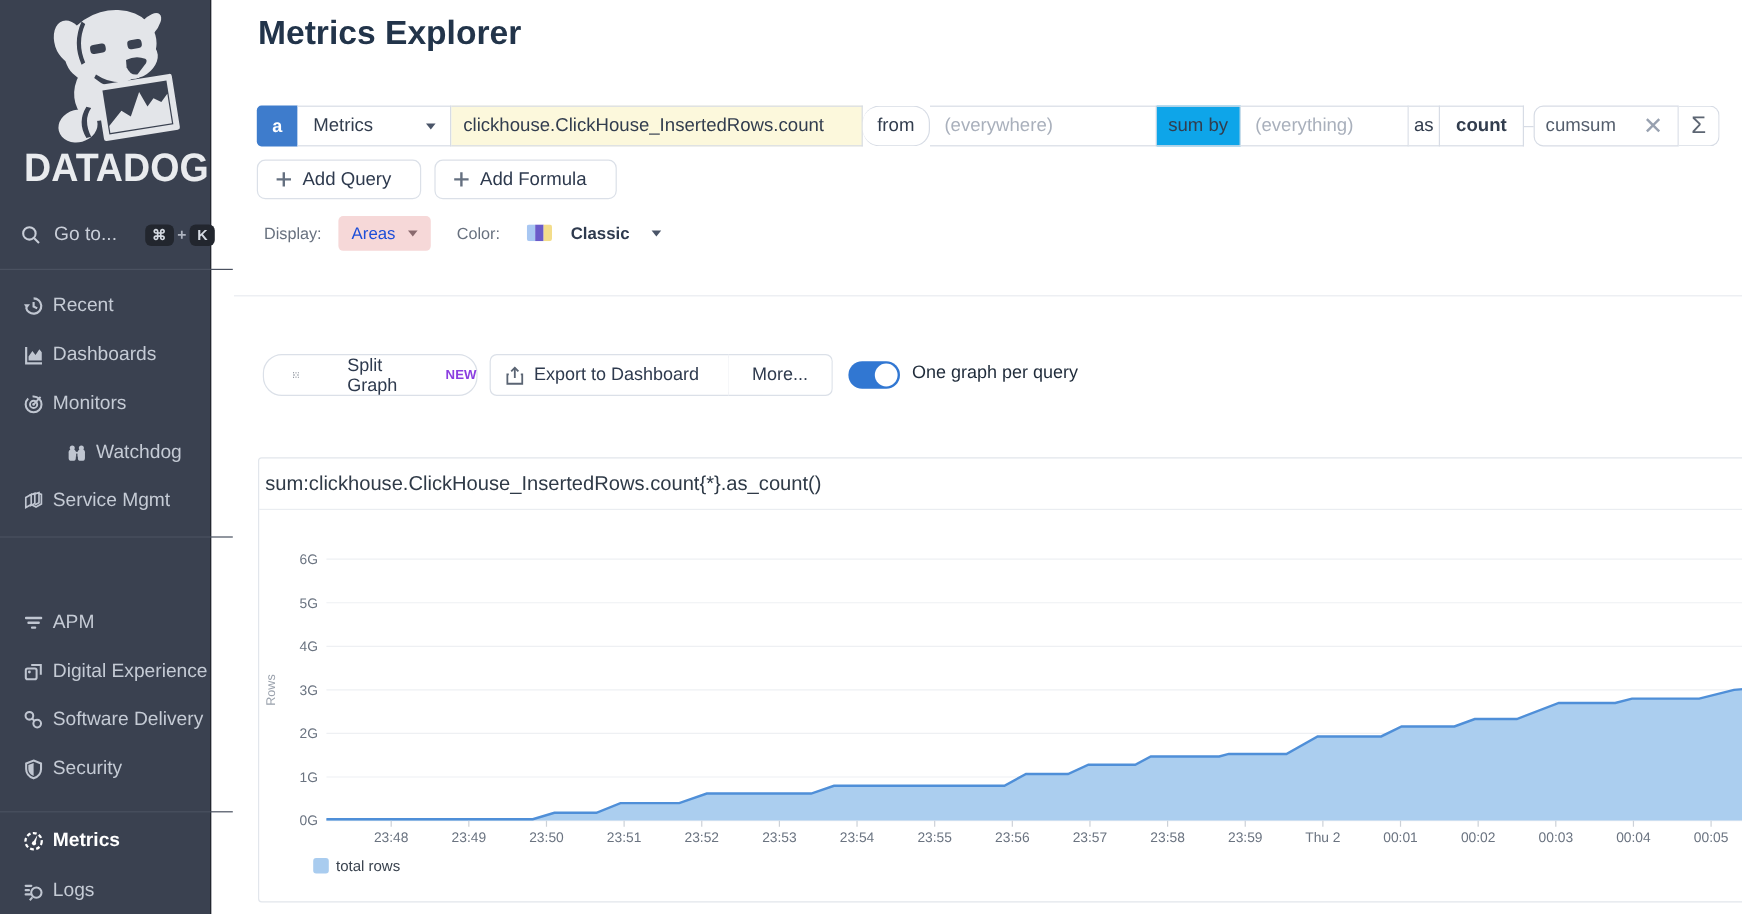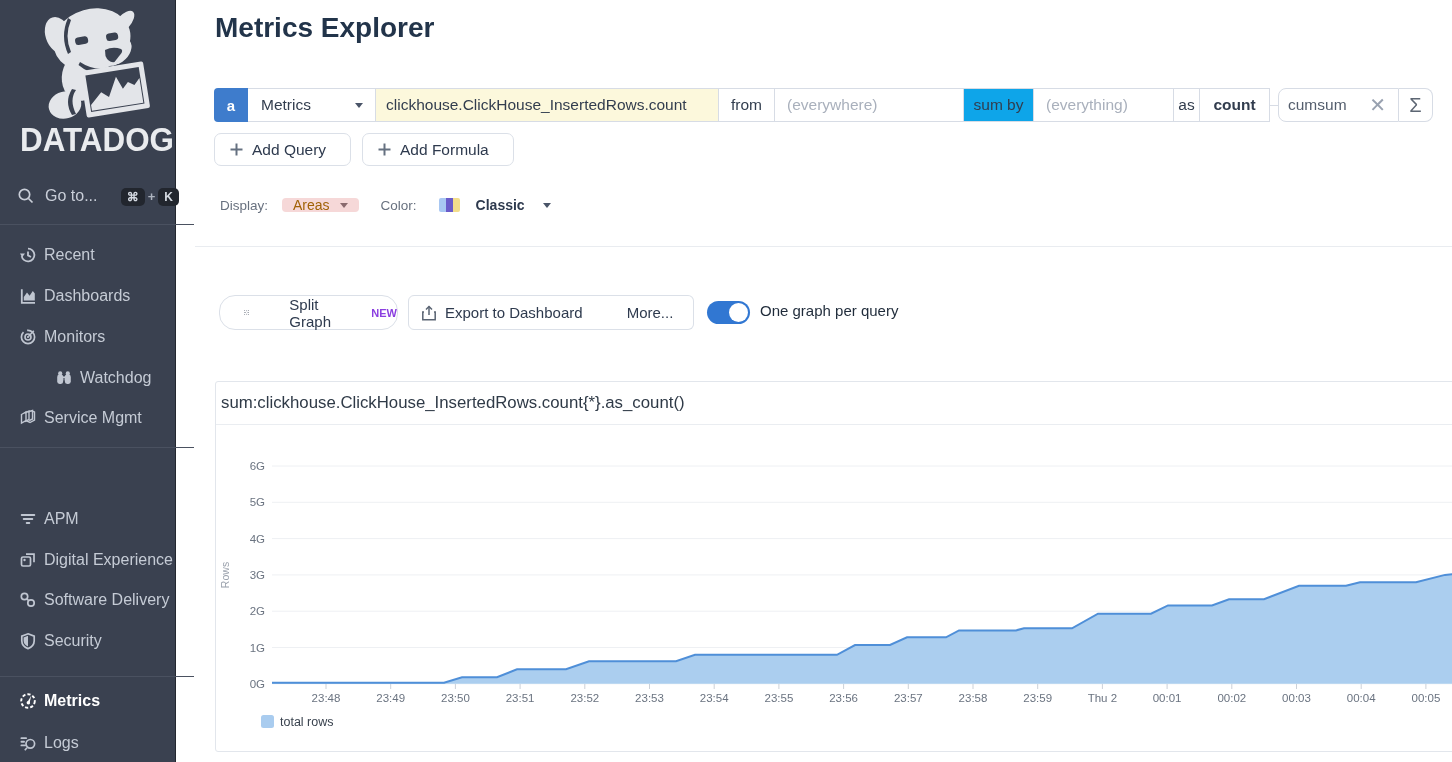--- a/index.html
+++ b/index.html
@@ -17,36 +17,36 @@
 .navitem.active{color:#fff;font-weight:bold;}
 #main{position:absolute;left:0;top:0;width:1452px;height:762px;background:#fff;}
 #sidebar{z-index:5;}
 h1{position:absolute;left:215px;top:12px;font-size:28px;font-weight:bold;color:#22344a;letter-spacing:0;}
 
 #qrow{position:absolute;left:214px;top:88px;height:34px;display:flex;font-size:15.5px;color:#323d4e;}
 .qcell{height:34px;border:1px solid #d7dce5;border-left:none;background:#fff;display:flex;align-items:center;}
 .qa{width:34px;background:#3e7ccc;color:#fff;border:none;border-radius:4px 0 0 4px;justify-content:center;font-weight:bold;font-size:15px;}
 .qmetrics{width:128px;padding-left:13px;position:relative;}
 .qyellow{width:343px;background:#fcf8dc;padding-left:10px;}
-.qfrom{width:56px;justify-content:center;}
+.qfrom{width:56px;justify-content:center;border-radius:14px;}
 .qewhere{width:189px;padding-left:12px;color:#a9b0bc;}
 .qsumby{width:70px;background:#0ea5e9;justify-content:center;}
 .qething{width:140px;padding-left:12px;color:#a9b0bc;}
 .qas{width:26px;justify-content:center;}
 .qcount{width:70px;justify-content:center;font-weight:bold;}
 .caret{width:0;height:0;border-left:4.5px solid transparent;border-right:4.5px solid transparent;border-top:5.5px solid #4a5568;display:inline-block;}
 .connector{width:8px;height:1px;background:#d7dce5;align-self:center;}
 .pill{height:34px;border:1px solid #d7dce5;background:#fff;display:flex;align-items:center;color:#545e6d;}
 .cumsum{width:121px;padding:0 12px 0 9px;justify-content:space-between;border-radius:8px 0 0 8px;}
 .sigma{width:34px;border-left:none;border-radius:0 8px 8px 0;justify-content:center;font-size:20px;color:#5d6673;}
 
 .addbtn{position:absolute;top:133px;height:33px;border:1px solid #dbe0e8;border-radius:7px;background:#fff;display:flex;align-items:center;font-size:15.5px;color:#2e3a4e;padding-left:15px;}
 
-#disprow{position:absolute;left:220px;top:193px;height:24px;display:flex;align-items:center;font-size:13.5px;color:#68717f;}
-.areaspill{background:#f6d8d8;border-radius:4px;height:14px;display:flex;align-items:center;padding:0 11px;color:#a16207;font-size:14px;margin-left:14px;}
+#disprow{position:absolute;left:220px;top:182px;height:24px;display:flex;align-items:center;font-size:13.5px;color:#68717f;}
+.areaspill{background:#f6d8d8;border-radius:4px;height:29px;display:flex;align-items:center;padding:0 11px;color:#1d4ed8;font-size:14px;margin-left:14px;}
 .swatch{display:flex;height:14px;margin-left:22px;border-radius:2px;overflow:hidden;}
 .swatch div{width:7px;height:14px;}
 .hsep{position:absolute;left:195px;width:1257px;height:1px;background:#e9ecf0;}
 .obtn{position:absolute;top:295px;height:35px;background:#fff;border:1px solid #dbe0e8;display:flex;align-items:center;font-size:15px;color:#2e3a4e;}
 
 #toggle{position:absolute;left:707px;top:301px;width:43px;height:23px;background:#3177d2;border-radius:12px;}
 #toggle::after{content:"";position:absolute;right:2px;top:2px;width:19px;height:19px;background:#fff;border-radius:50%;}
 
 #panel{position:absolute;left:215px;top:381px;width:1300px;height:371px;border:1px solid #e2e6ec;border-radius:3px;background:#fff;}
 #ptitle{position:absolute;left:0;top:0;width:100%;height:43px;border-bottom:1px solid #eaedf1;display:flex;align-items:center;padding-left:5px;font-size:16.8px;color:#2f3a47;}

